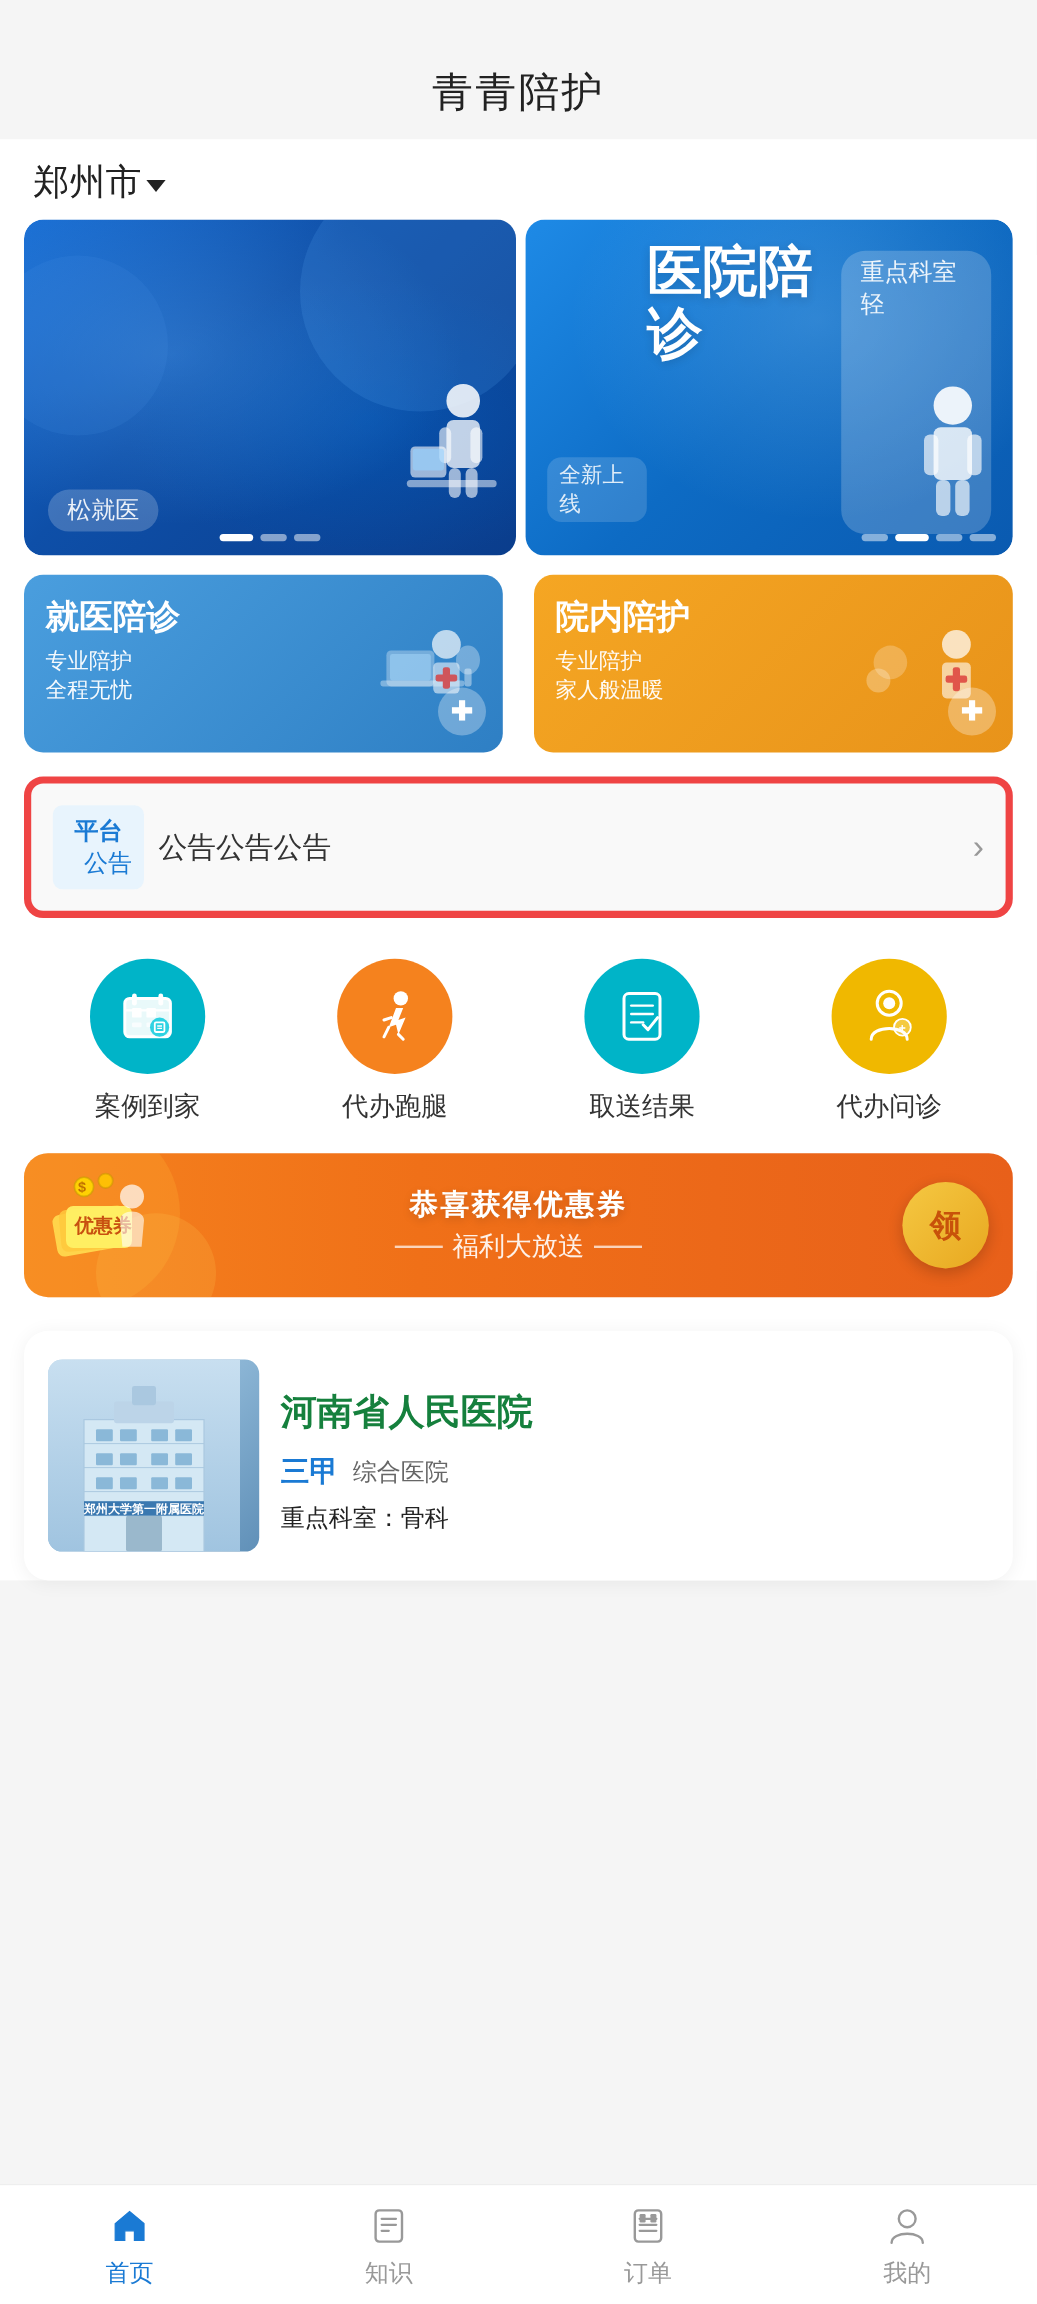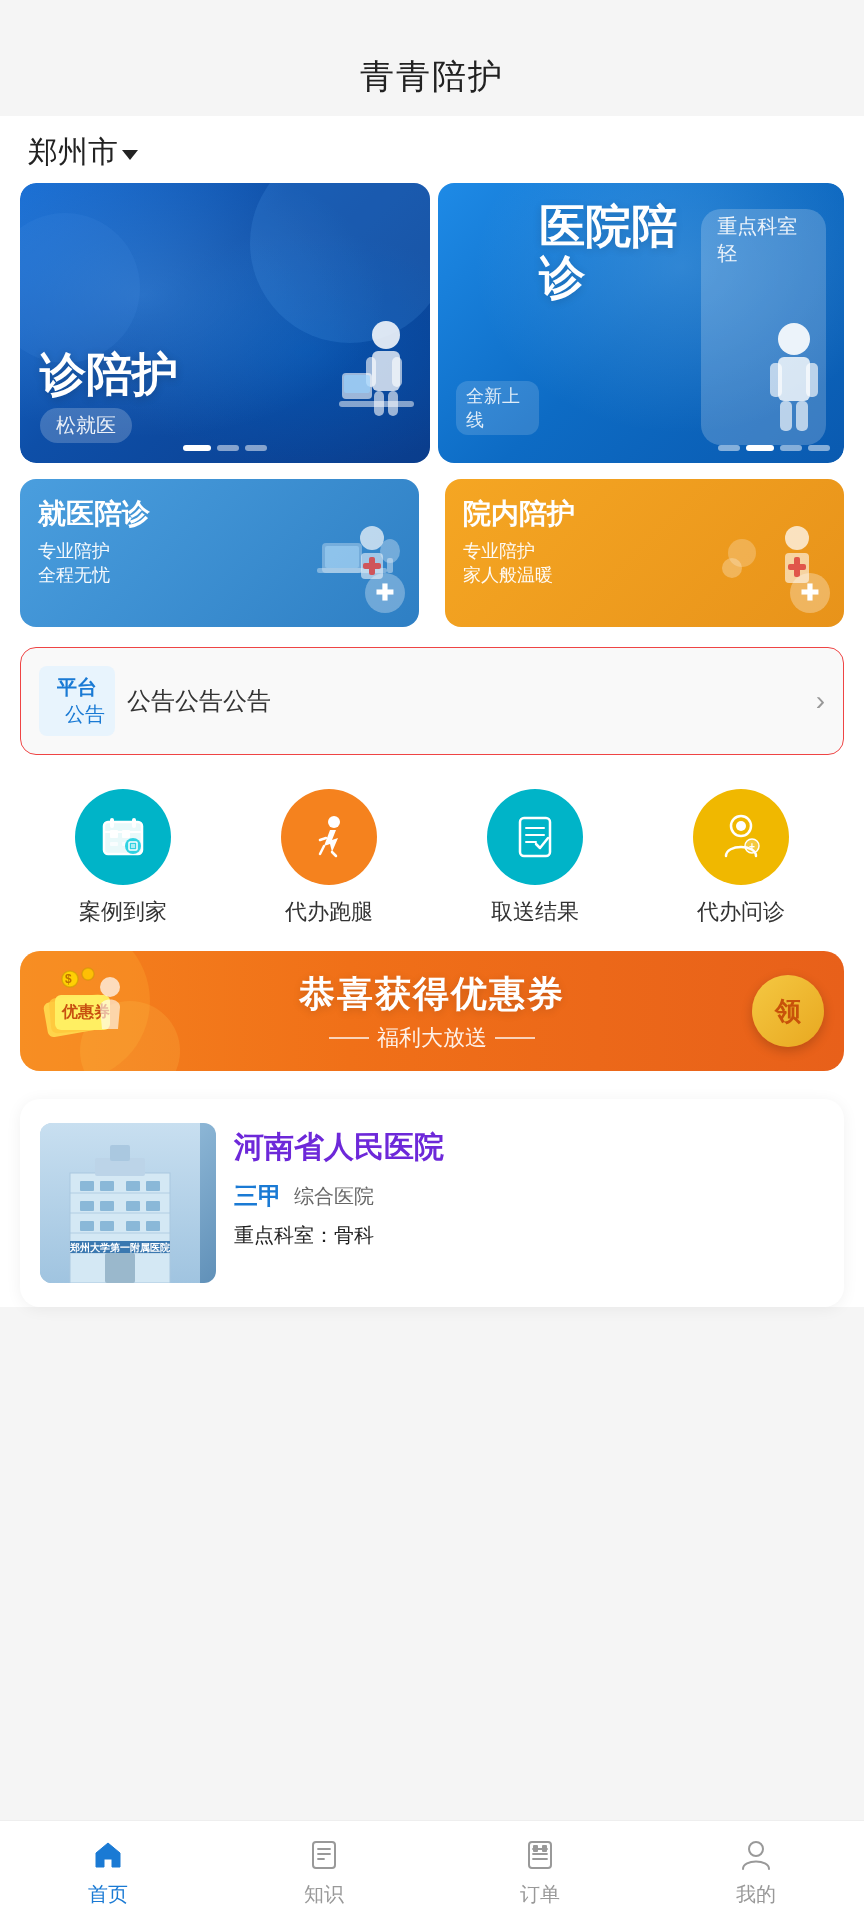--- a/index.html
+++ b/index.html
@@ -246,21 +246,21 @@
       font-size: 22px;
       color: #fff;
       font-weight: 700;
     }
 
     
     .announcement {
       margin: 0 20px 24px;
       background: #f9f9f9;
       border-radius: 16px;
-      border: 1px solid #ef4444;
+      border: 6px solid #ef4444;
       display: flex;
       align-items: center;
       padding: 18px 18px;
       gap: 12px;
       cursor: pointer;
     }
     .announce-label {
       background: #e8f4fd;
       border-radius: 8px;
       padding: 8px 10px;
@@ -355,21 +355,21 @@
       border-radius: 50%;
       background: rgba(255,200,80,0.2);
       left: 60px;
       bottom: -30px;
     }
     .coupon-text-center {
       text-align: center;
       z-index: 2;
     }
     .coupon-main-text {
-      font-size: 36px;
+      font-size: 24px;
       font-weight: 800;
       color: #fff;
       letter-spacing: 2px;
       text-shadow: 0 2px 8px rgba(0,0,0,0.15);
     }
     .coupon-sub-text {
       font-size: 22px;
       color: rgba(255,255,255,0.9);
       margin-top: 4px;
       display: flex;
@@ -425,22 +425,23 @@
       position: relative;
       overflow: hidden;
     }
     .hospital-info {
       flex: 1;
       padding-top: 4px;
     }
     .hospital-name {
       font-size: 30px;
       font-weight: 600;
-      color: #6d28d9;
+      color: #15803d;
       margin-bottom: 12px;
+      margin-top: 20px;
     }
     .hospital-tags {
       display: flex;
       align-items: center;
       gap: 12px;
       margin-bottom: 10px;
     }
     .tag-sanjia {
       font-size: 24px;
       font-weight: 600;
@@ -534,21 +535,20 @@
             <rect x="40" y="78" width="10" height="25" rx="5" fill="rgba(255,255,255,0.6)"></rect>
             <rect x="54" y="78" width="10" height="25" rx="5" fill="rgba(255,255,255,0.6)"></rect>
 
             <rect x="5" y="88" width="75" height="6" rx="3" fill="rgba(255,255,255,0.5)"></rect>
 
             <rect x="8" y="60" width="30" height="26" rx="4" fill="rgba(255,255,255,0.6)"></rect>
             <rect x="10" y="62" width="26" height="18" rx="2" fill="rgba(150,210,255,0.6)"></rect>
           </svg>
         </div>
         <div class="banner-left-text">
-          <div class="banner-left-main">诊陪护</div>
           <div class="banner-left-sub">松就医</div>
         </div>
         <div class="banner-left-dots">
           <div class="dot active"></div>
           <div class="dot"></div>
           <div class="dot"></div>
         </div>
       </div>
 
       <div class="banner-right">

